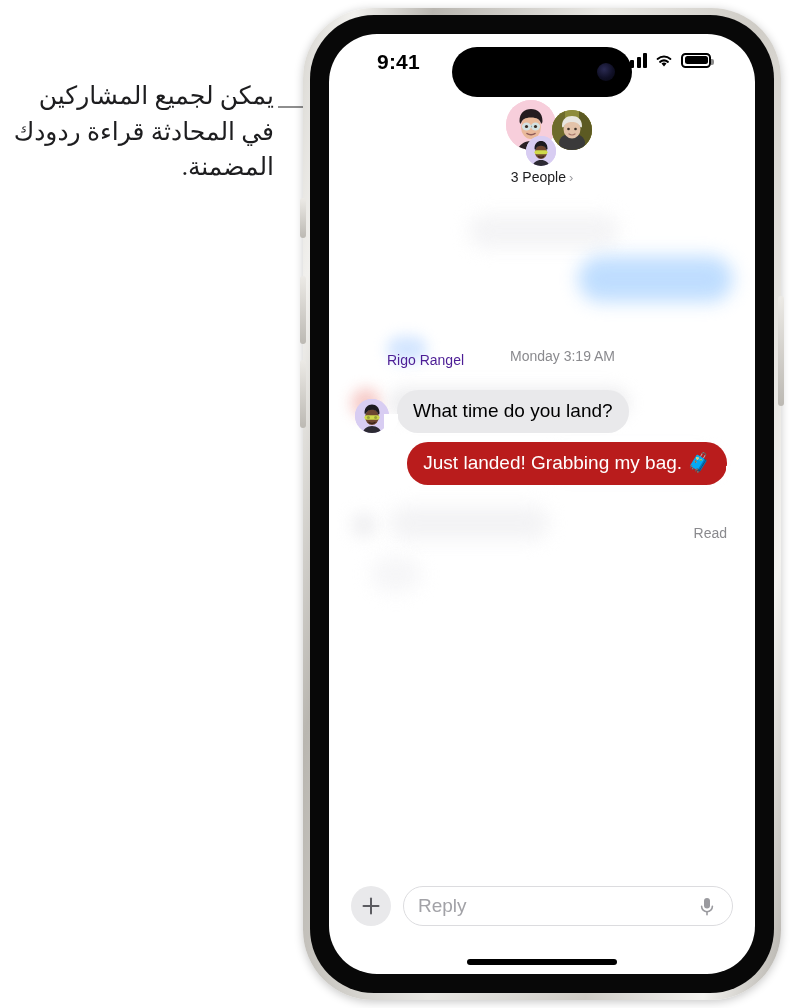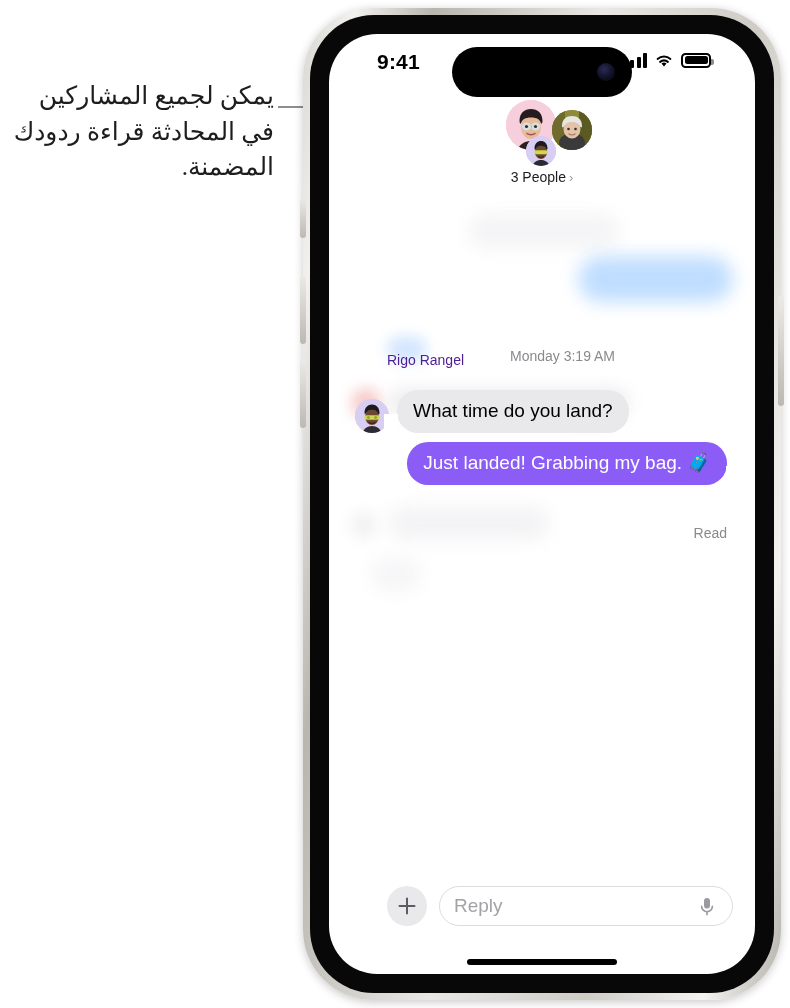--- a/index.html
+++ b/index.html
@@ -84,21 +84,21 @@
   
   #thread{position:absolute;left:0;top:150px;right:0;bottom:110px;}
 
   .faded{position:absolute;}
 
   .bubble{
     position:relative;border-radius:21px;padding:9px 16px 10px;
     font-size:19px;line-height:1.26;max-width:330px;box-sizing:border-box;
   }
   .bubble.in{background:#e9e9eb;color:#000;}
-  .bubble.out{background:#8b5cf6;color:#fff;}
+  .bubble.out{background:#b91c1c;color:#fff;}
 
   .tail-in::after{
     content:"";position:absolute;left:-6px;bottom:0;width:18px;height:19px;
     background:#e9e9eb;border-bottom-right-radius:16px;z-index:-1;
   }
   .tail-in::before{
     content:"";position:absolute;left:-13px;bottom:0;width:14px;height:19px;
     background:#fff;border-bottom-right-radius:14px;z-index:0;
   }
   .tail-out::after{
@@ -112,21 +112,21 @@
 
   #timestamp{position:absolute;left:0;right:0;top:164px;text-align:center;
     font-size:14px;color:#8a8a8e;font-weight:500;padding-left:41px;}
   #sender-name{position:absolute;left:58px;top:168px;font-size:14px;color:#4c1d95;}
   #row-in{position:absolute;left:26px;top:206px;display:flex;align-items:flex-end;gap:8px;}
   #av-rigo{width:34px;height:34px;border-radius:50%;background:#d8cdf2;overflow:hidden;flex:none;}
   #row-out{position:absolute;right:28px;top:258px;}
   #read-label{position:absolute;right:28px;top:297px;font-size:14px;color:#8a8a8e;margin-top:44px;}
 
   
-  #composer{position:absolute;left:0;right:0;bottom:42px;height:52px;display:flex;align-items:center;padding:0 22px;box-sizing:border-box;gap:12px;margin-left:36px;}
+  #composer{position:absolute;left:0;right:0;bottom:42px;height:52px;display:flex;align-items:center;padding:0 22px;box-sizing:border-box;gap:12px;}
   #plus-btn{width:40px;height:40px;border-radius:50%;background:#e9e9eb;flex:none;position:relative;}
   #plus-btn::before,#plus-btn::after{content:"";position:absolute;background:#5b5b60;border-radius:1px;}
   #plus-btn::before{left:50%;top:50%;transform:translate(-50%,-50%);width:17px;height:2px;}
   #plus-btn::after{left:50%;top:50%;transform:translate(-50%,-50%);width:2px;height:17px;}
   #reply-field{flex:1;height:40px;border:1px solid #dcdcdf;border-radius:20px;display:flex;align-items:center;padding:0 14px;box-sizing:border-box;background:#fff;}
   #reply-placeholder{font-size:19px;color:#a2a2a7;flex:1;}
   #mic-icon{width:22px;height:22px;flex:none;}
 
   #home-indicator{position:absolute;left:50%;transform:translateX(-50%);bottom:9px;width:150px;height:6px;border-radius:3px;background:#000;}
 </style>

